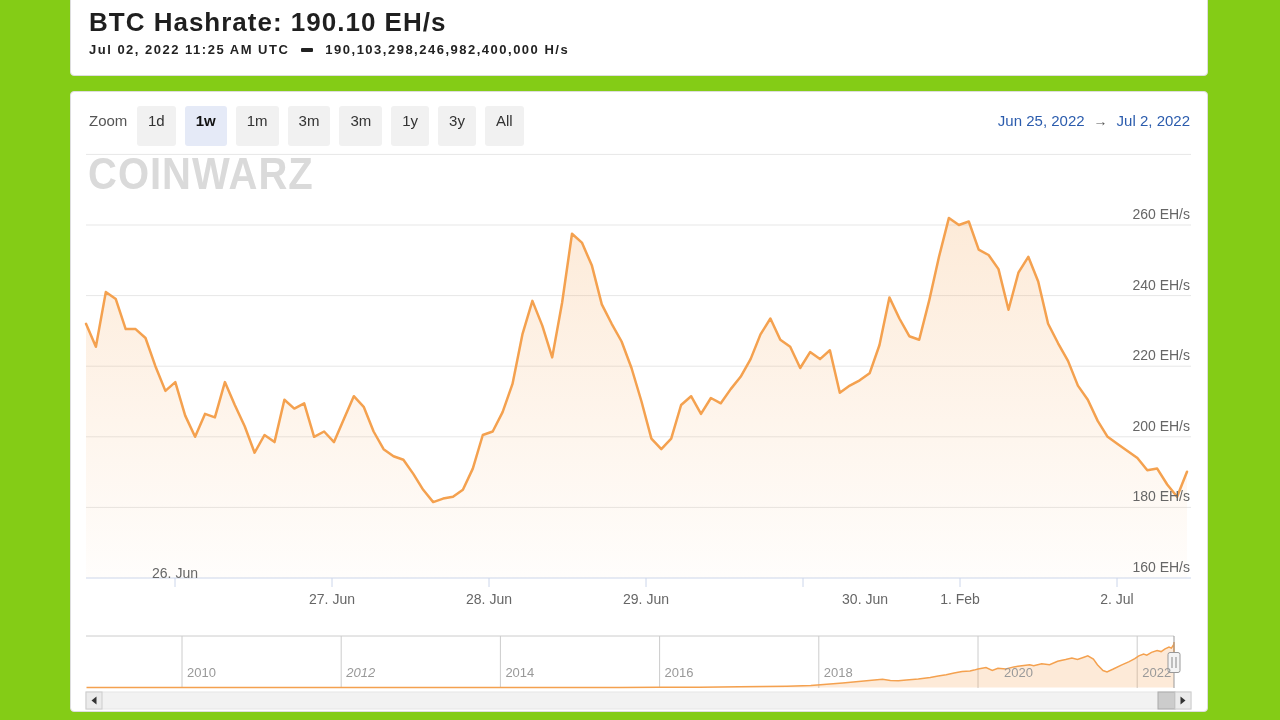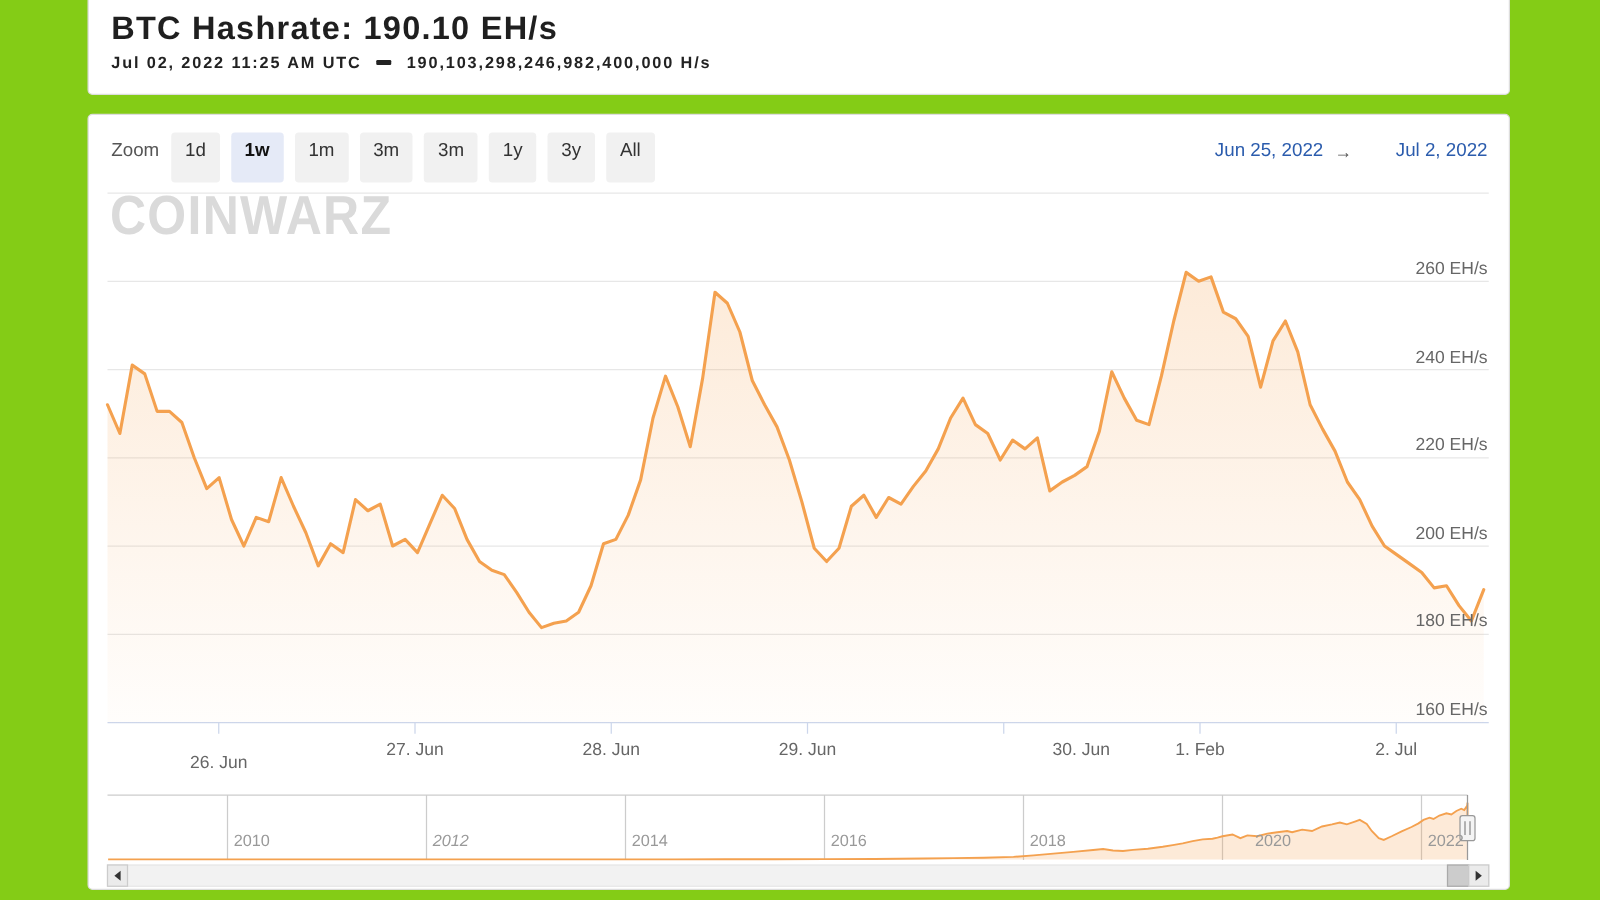--- a/index.html
+++ b/index.html
@@ -9,21 +9,21 @@
   .header-card{left:70px;top:-6px;width:1138px;height:82px;}
   .chart-card{left:70px;top:91px;width:1138px;height:621px;}
   .page-title{position:absolute;left:18px;top:12px;font-size:26px;font-weight:700;letter-spacing:1px;color:#1f1f1f;white-space:nowrap;}
   .subtitle{position:absolute;left:18px;top:47px;display:flex;align-items:center;font-size:13px;font-weight:700;letter-spacing:1.5px;color:#222222;white-space:nowrap;}
   .subtitle .dash{display:inline-block;width:12px;height:4px;background:#222;margin:0 12px;border-radius:1px;}
   .zoom-label{position:absolute;left:18px;top:20px;font-size:15px;color:#555;}
   .zoom-buttons{position:absolute;left:66px;top:14px;display:flex;gap:9px;}
   .zbtn{height:40px;line-height:29px;padding:0 11px;background:#f1f1f1;border-radius:3px;font-size:15px;color:#333;cursor:pointer;user-select:none;}
   .zbtn.selected{background:#e5eaf7;font-weight:700;color:#111;}
   .range-display{position:absolute;right:17px;top:20px;display:flex;align-items:center;gap:9px;font-size:15px;}
-  .range-date{color:#2b5cad;cursor:pointer;margin-left:26px;}
+  .range-date{color:#2b5cad;cursor:pointer;}
   .range-arrow{color:#555;font-size:14px;}
   .watermark{position:absolute;left:17px;top:57px;font-size:40px;font-weight:800;letter-spacing:1px;color:#dadada;transform:scale(1,1.1);transform-origin:left top;white-space:nowrap;}
   .axis-label{position:absolute;font-size:14px;color:#666;white-space:nowrap;}
   .y-label{width:80px;text-align:right;right:17px;}
   .x-label{width:90px;text-align:center;}
   .nav-label{font-size:13px;color:#999;}
   svg{position:absolute;left:0;top:0;}
 </style>
 </head>
 <body>
@@ -109,21 +109,21 @@
           <path d="M1109.5,604.5 L1109.5,612.5 L1114.5,608.5 Z" fill="#333"></path>
         </g>
       </svg>
     <div id="labels-layer">
         <div class="axis-label y-label" style="top:467px;">160 EH/s</div>
         <div class="axis-label y-label" style="top:396.4px;">180 EH/s</div>
         <div class="axis-label y-label" style="top:325.79999999999995px;">200 EH/s</div>
         <div class="axis-label y-label" style="top:255.2px;">220 EH/s</div>
         <div class="axis-label y-label" style="top:184.59999999999997px;">240 EH/s</div>
         <div class="axis-label y-label" style="top:114px;">260 EH/s</div>
-        <div class="axis-label x-label" style="left:59px;top:509px;">26. Jun</div>
+        <div class="axis-label x-label" style="left:59px;top:473px;">26. Jun</div>
         <div class="axis-label x-label" style="left:216px;top:499px;">27. Jun</div>
         <div class="axis-label x-label" style="left:373px;top:499px;">28. Jun</div>
         <div class="axis-label x-label" style="left:530px;top:499px;">29. Jun</div>
         <div class="axis-label x-label" style="left:727px;top:499px;text-align:right;">30. Jun</div>
         <div class="axis-label x-label" style="left:844px;top:499px;">1. Feb</div>
         <div class="axis-label x-label" style="left:1001px;top:499px;">2. Jul</div>
         <div class="axis-label nav-label" style="left:116px;top:573px;">2010</div>
         <div class="axis-label nav-label" style="left:275.2px;top:573px;font-style:italic;">2012</div>
         <div class="axis-label nav-label" style="left:434.4px;top:573px;">2014</div>
         <div class="axis-label nav-label" style="left:593.5999999999999px;top:573px;">2016</div>

